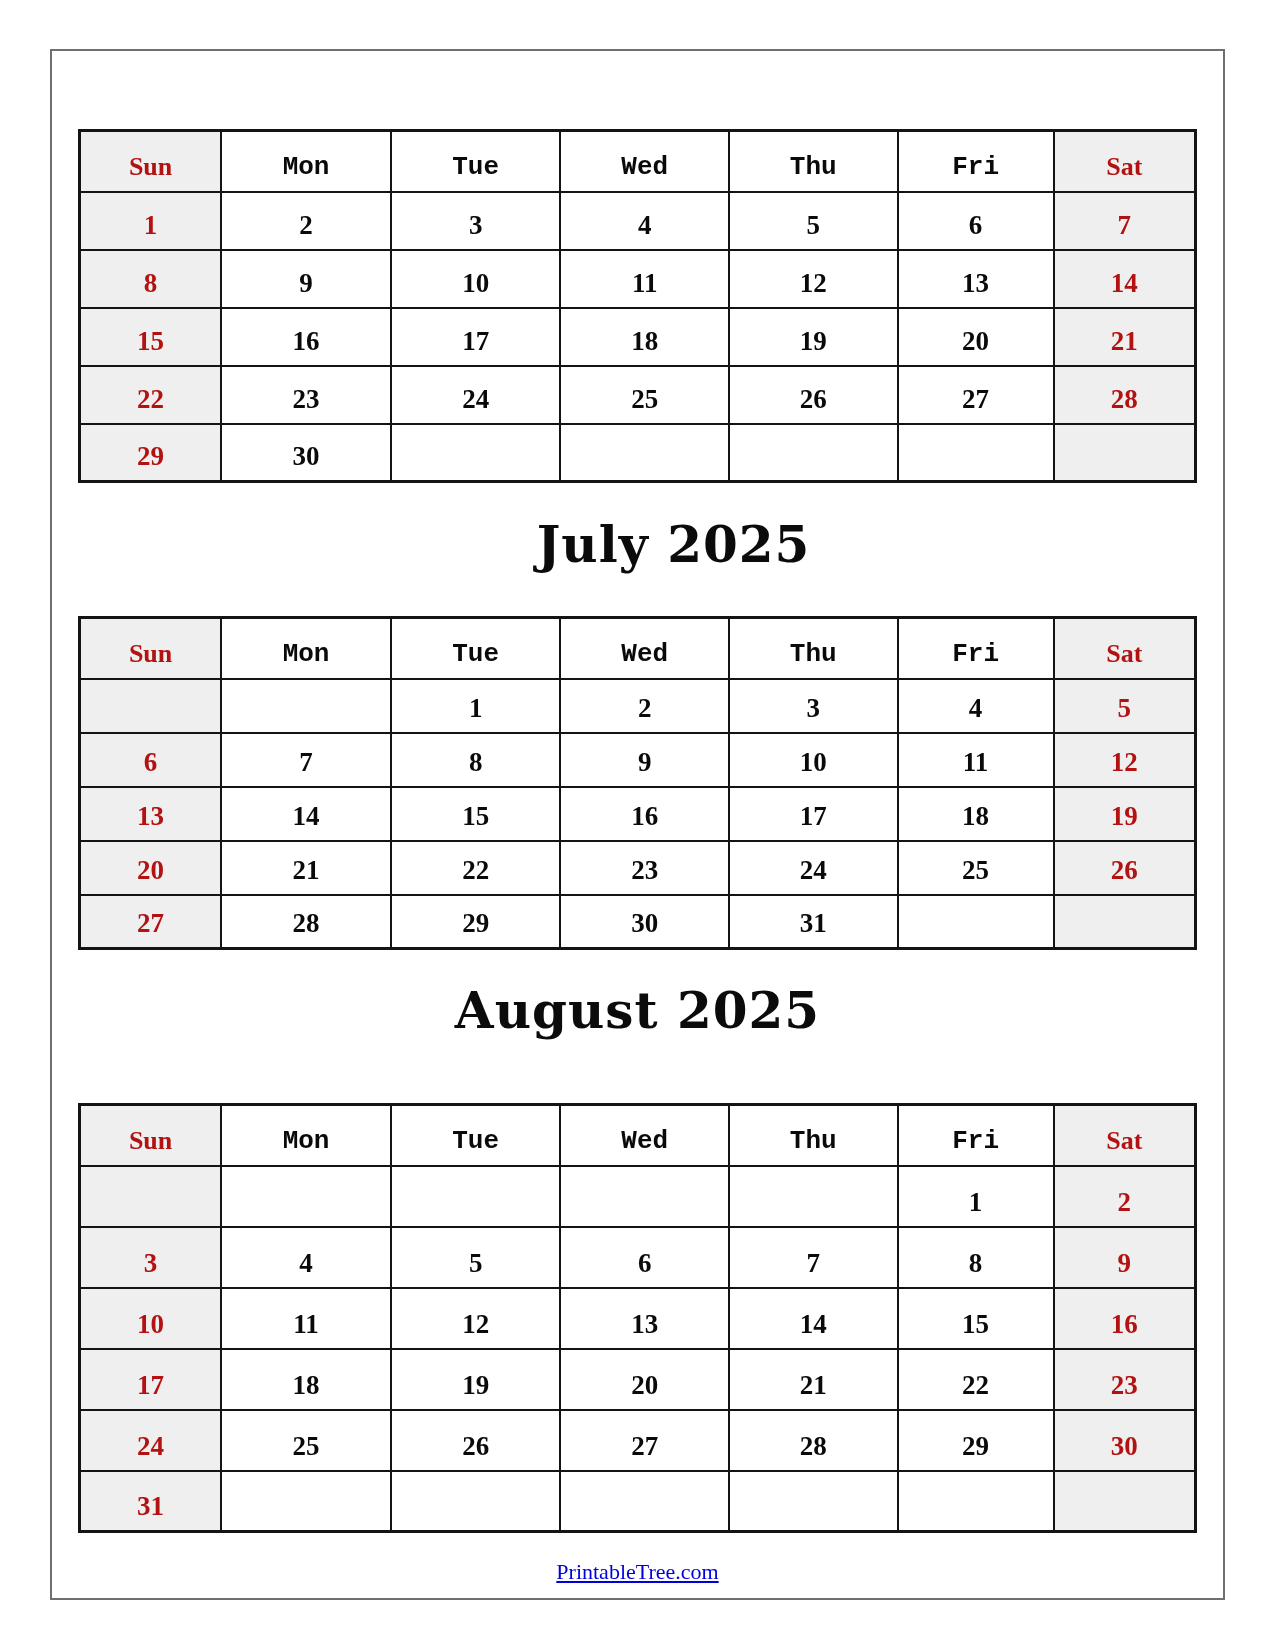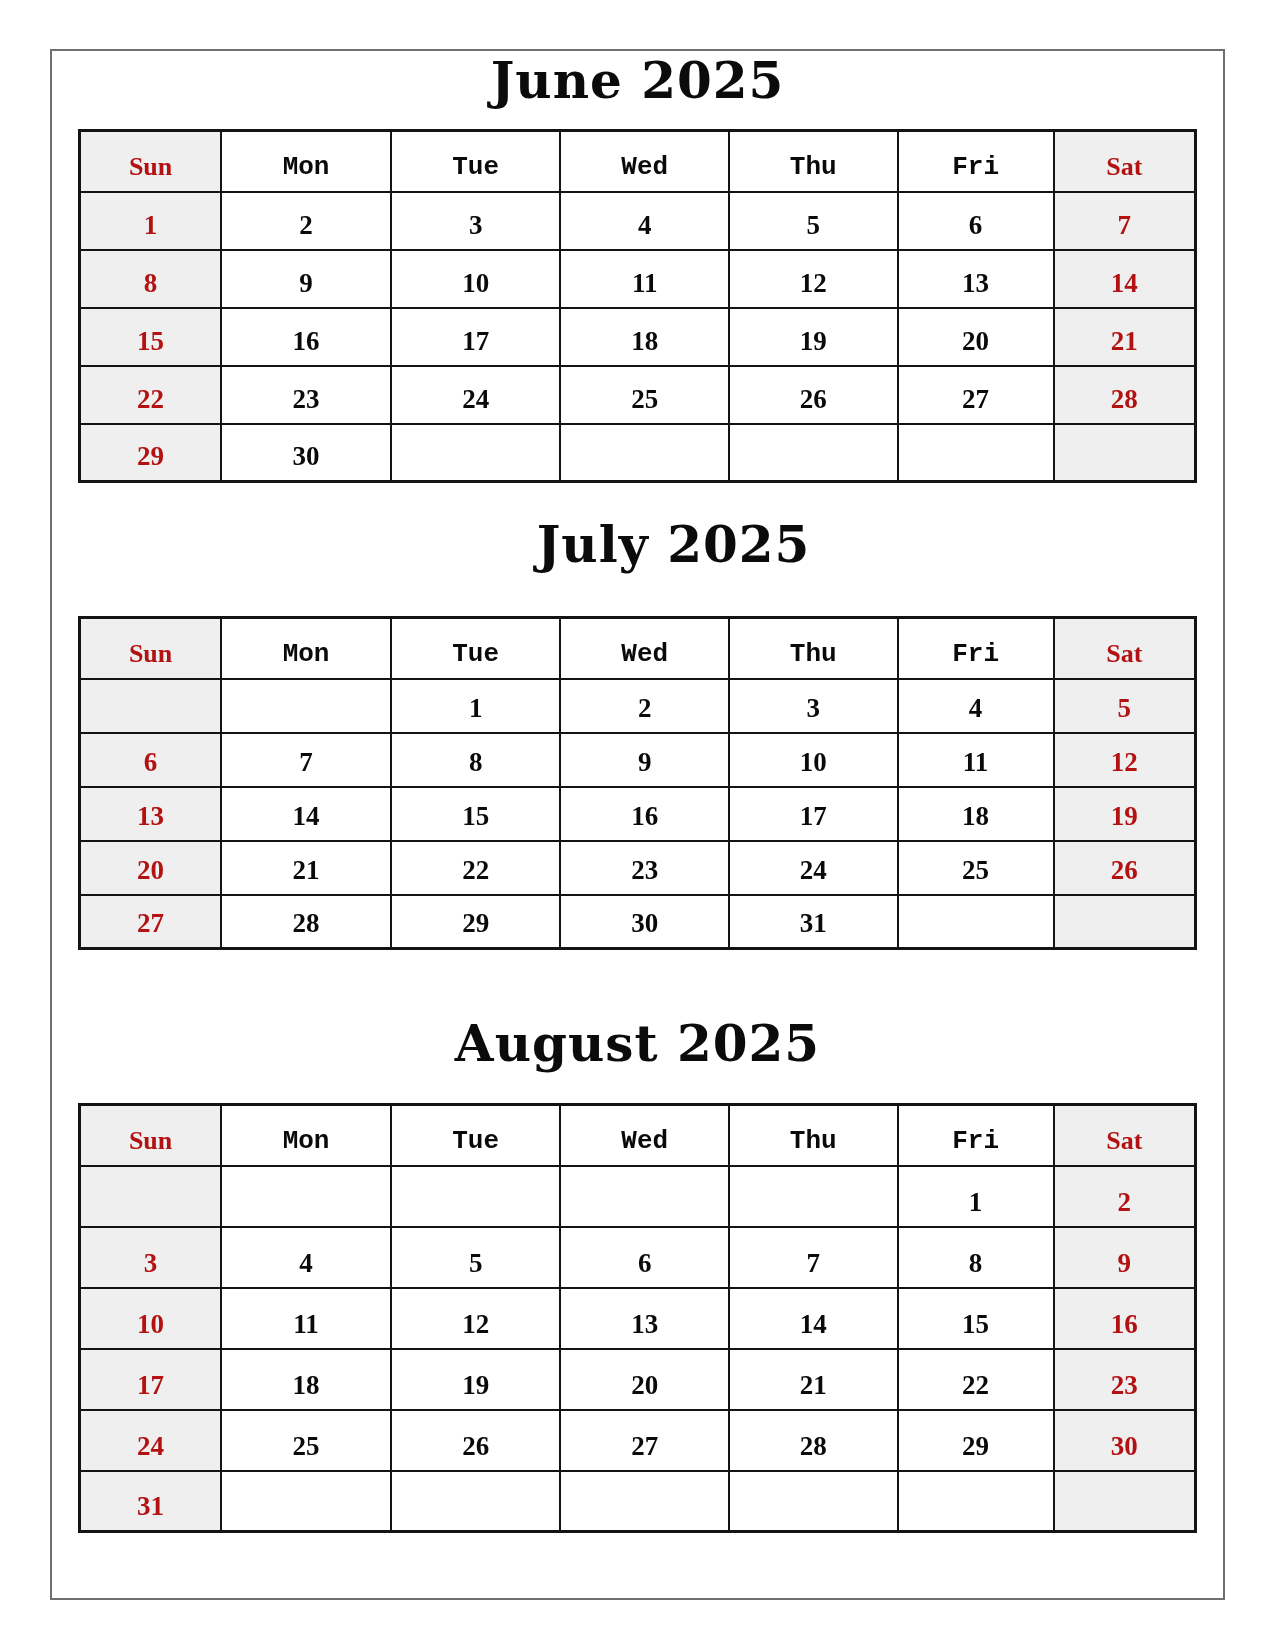--- a/index.html
+++ b/index.html
@@ -65,41 +65,40 @@
     background: var(--weekend-bg, #efefef);
   }
   #june-table-wrap  tbody td { height: 58px; }
   #july-table-wrap  tbody td { height: 54px; }
   #august-table-wrap tbody td { height: 61px; }
 
   #june-title   { top: 0px; }
   #june-table-wrap  { top: 78px; }
   #july-title   { top: 464px; margin-left: 36px; }
   #july-table-wrap  { top: 565px; }
-  #august-title { top: 963px; }
+  #august-title { top: 930px; }
   #august-table-wrap { top: 1052px; }
 
   .footer {
     top: 1508px;
     text-align: center;
   }
   .footer a {
     font-family: "Liberation Serif", serif;
     font-size: 22px;
     line-height: 26px;
     color: var(--link-blue, #0000dd);
     text-decoration: underline;
   }
 </style>
 </head>
 <body>
 
 <div class="page-frame">
 
-  <h1 id="june-title" class="abs cal-title">June 2025</h1>
   <div id="june-table-wrap" class="abs">
     <table class="cal-table">
         <colgroup>
           <col style="width: 12.7%;">
           <col style="width: 15.2%;">
           <col style="width: 15.2%;">
           <col style="width: 15.1%;">
           <col style="width: 15.1%;">
           <col style="width: 14%;">
           <col style="width: 12.7%;">
@@ -313,14 +312,17 @@
             <td></td>
             <td></td>
             <td></td>
             <td></td>
             <td class="weekend"></td>
           </tr>
         </tbody>
       </table>
   </div>
 
+  <div class="abs footer">
+    <a href="#">PrintableTree.com</a>
+  </div>
 
 </div>
 
 </body></html>

